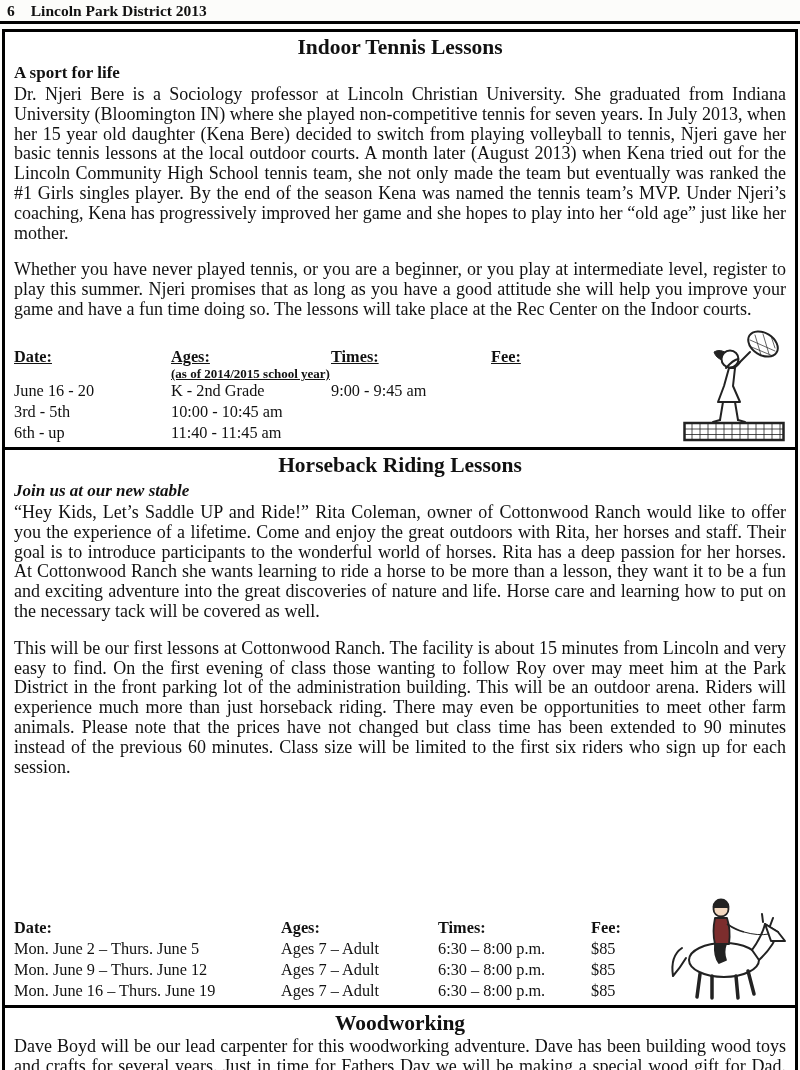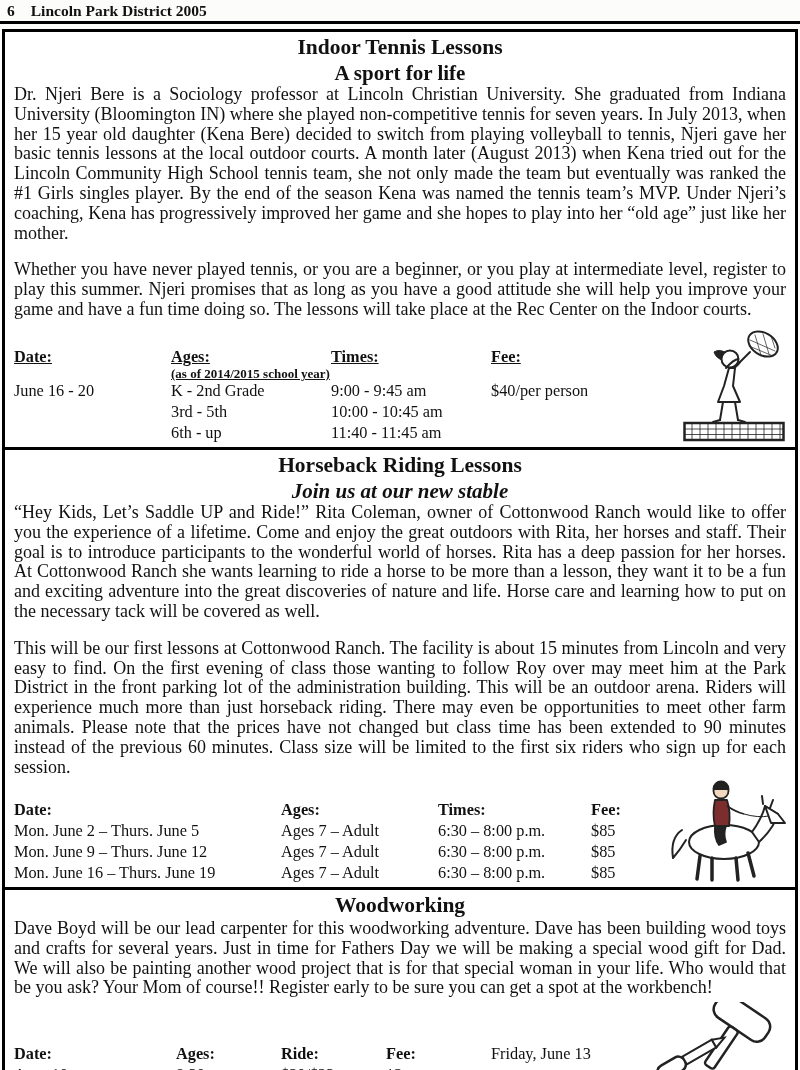--- a/index.html
+++ b/index.html
@@ -8,24 +8,24 @@
     width: 800px; height: 1070px; overflow: hidden;
     background: #fcfcfa; color: #111;
     font-family: "Liberation Serif", "DejaVu Serif", serif;
   }
   .masthead { display: flex; align-items: baseline; gap: 16px; font-weight: bold; font-size: 15.5px; padding: 2px 7px 1px; }
   .masthead-rule { height: 3px; background: #000; }
   .page-body { padding: 5px 2px 0; }
   .section { position: relative; border: 3px solid #000; padding: 1px 9px 3px; display: flex; flex-direction: column; overflow: hidden; background: #fff; }
   .section + .section { margin-top: -3px; }
   #tennis { height: 421px; }
-  #horseback { height: 443px; }
+  #horseback { height: 561px; }
   #woodworking { height: 205px; }
   .sec-title { text-align: center; font-size: 21.5px; font-weight: bold; margin: 1px 0 0; line-height: 27px; }
-  .sec-subtitle { text-align: center; font-size: 21px; font-weight: bold; margin: 0; line-height: 24px; }
+  .sec-subtitle { text-align: left; font-size: 17px; font-weight: bold; margin: 0; line-height: 24px; }
   .italic { font-style: italic; }
   .prose { flex: 1 1 auto; overflow: hidden; }
   .prose p { margin: 0; font-size: 18px; line-height: 19.8px; text-align: justify; }
   .prose p + p { margin-top: 17px; }
   .table-zone { flex: 0 0 auto; padding-bottom: 1px; }
   .grid { display: grid; font-size: 16.3px; }
   .grid > div { line-height: 21px; white-space: nowrap; }
   #tennis .grid { grid-template-columns: 157px 160px 160px 1fr; }
   #horseback .grid { grid-template-columns: 267px 157px 153px 1fr; }
   #woodworking .grid { grid-template-columns: 162px 105px 105px 105px 1fr; }
@@ -37,21 +37,21 @@
   #horseback .clipart { right: 5px; bottom: 3px; }
   #woodworking .clipart { right: 12px; bottom: 3px; }
 </style>
 </head>
 <body>
 
 <div>
 
   <div class="masthead">
     <span>6</span>
-    <span>Lincoln Park District 2005</span>
+    <span>Lincoln Park District 2013</span>
   </div>
   <div class="masthead-rule"></div>
 
   <div class="page-body">
 
     <div class="section" id="tennis">
       <div class="sec-title">Indoor Tennis Lessons</div>
       <div class="sec-subtitle">A sport for life</div>
       <div class="prose">
         <p>Dr. Njeri Bere is a Sociology professor at Lincoln Christian University. She graduated from Indiana University (Bloomington IN) where she played non-competitive tennis for seven years. In July 2013, when her 15 year old daughter (Kena Bere) decided to switch from playing volleyball to tennis, Njeri gave her basic tennis lessons at the local outdoor courts. A month later (August 2013) when Kena tried out for the Lincoln Community High School tennis team, she not only made the team but eventually was ranked the #1 Girls singles player. By the end of the season Kena was named the tennis team’s MVP. Under Njeri’s coaching, Kena has progressively improved her game and she hopes to play into her “old age” just like her mother.</p>
@@ -65,21 +65,20 @@
           <div class="th u">Fee:</div>
 
           <div></div>
           <div class="note u">(as of 2014/2015 school year)</div>
           <div></div>
           <div></div>
 
           <div>June 16 - 20</div>
           <div>K - 2nd Grade</div>
           <div>9:00 - 9:45 am</div>
-          <div>$40/per person</div>
 
           <div></div>
           <div>3rd - 5th</div>
           <div>10:00 - 10:45 am</div>
           <div></div>
 
           <div></div>
           <div>6th - up</div>
           <div>11:40 - 11:45 am</div>
           <div></div>

